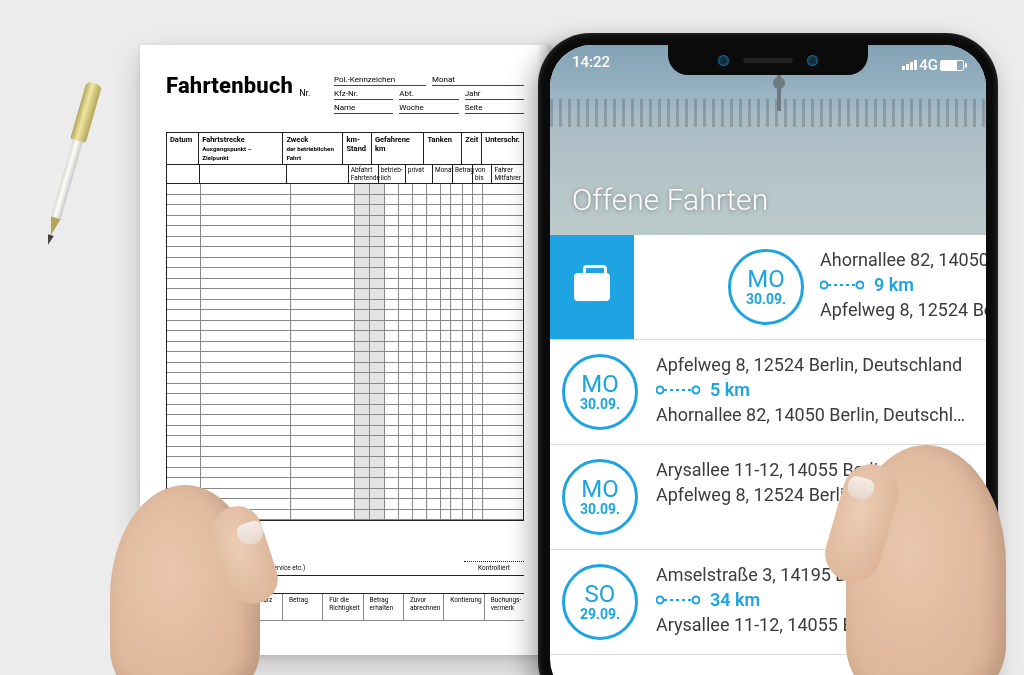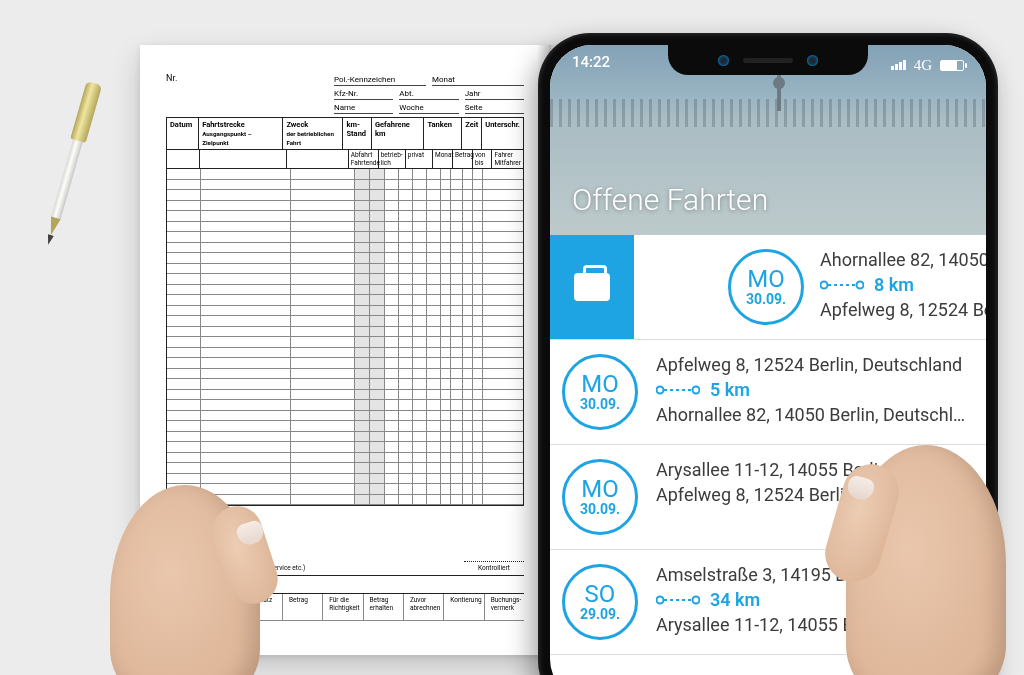--- a/index.html
+++ b/index.html
@@ -78,21 +78,21 @@
   }
   .phone .notch {
     position:absolute; top:0; left:50%; transform:translateX(-50%);
     width: 200px; height: 30px; background:#0b0b0b; border-radius: 0 0 20px 20px; z-index:20;
     display:flex; align-items:center; justify-content:center; gap:14px;
   }
   .phone .notch .spk { width:50px; height:5px; background:#222; border-radius:3px; }
   .phone .notch .cam { width:11px; height:11px; background:#1a2a38; border-radius:50%; box-shadow: inset 0 0 3px #0af; }
 
   .statusbar { position:absolute; top:8px; left:0; right:0; height:24px; display:flex; justify-content:space-between; padding:0 22px; color:#fff; font-size:15px; font-weight:500; z-index:15; }
-  .statusbar .right { display:flex; gap:8px; align-items:center;font-family:Liberation Serif, serif; }
+  .statusbar .right { display:flex; gap:2px; align-items:center; }
   .sig { display:inline-flex; align-items:flex-end; gap:1px; }
   .sig i { width:3px; background:#fff; display:inline-block; }
   .sig i:nth-child(1){height:4px}.sig i:nth-child(2){height:6px}.sig i:nth-child(3){height:8px}.sig i:nth-child(4){height:10px}
   .batt { width:24px; height:11px; border:1.5px solid #fff; border-radius:2px; position:relative; }
   .batt::after{content:"";position:absolute;right:-4px;top:2px;width:2px;height:5px;background:#fff;border-radius:1px;}
   .batt i{display:block;height:100%;width:72%;background:#fff;}
 
   .hero {
     height: 190px;
     background:
@@ -152,20 +152,21 @@
   <div class="cap"></div>
     <div class="body"></div>
     <div class="tip"></div>
     <div class="nib"></div>
 </div>
 
 <div class="book">
 
   <div class="page left">
     <div class="title-row">
+      <div class="title">Fahrtenbuch</div>
       <div class="nr">Nr.</div>
     </div>
     <div class="meta">
       <div class="m-row">
           <span>Pol.-Kennzeichen</span>
           <span>Monat</span>
         </div>
       <div class="m-row">
           <span>Kfz-Nr.</span>
           <span>Abt.</span>
@@ -777,21 +778,21 @@
               <div class="info">
                 <div class="addr">Ahornallee 82, 14050 Berlin</div>
                 <div class="km-row">
                   <span class="route">
                     <svg width="44" height="12" viewBox="0 0 44 12">
                       <circle cx="4" cy="6" r="3.5" fill="none" stroke="#1ea4e3" stroke-width="2"></circle>
                       <line x1="8" y1="6" x2="36" y2="6" stroke="#1ea4e3" stroke-width="2" stroke-dasharray="3 3"></line>
                       <circle cx="40" cy="6" r="3.5" fill="none" stroke="#1ea4e3" stroke-width="2"></circle>
                     </svg>
                   </span>
-                  <span>8 km</span>
+                  <span>9 km</span>
                 </div>
                 <div class="addr">Apfelweg 8, 12524 Berlin</div>
               </div>
             </div>
           </div>
           <div class="trip">
             <div class="date-circle">
               <div class="dc-day">MO</div>
               <div class="dc-date">30.09.</div>
             </div>

